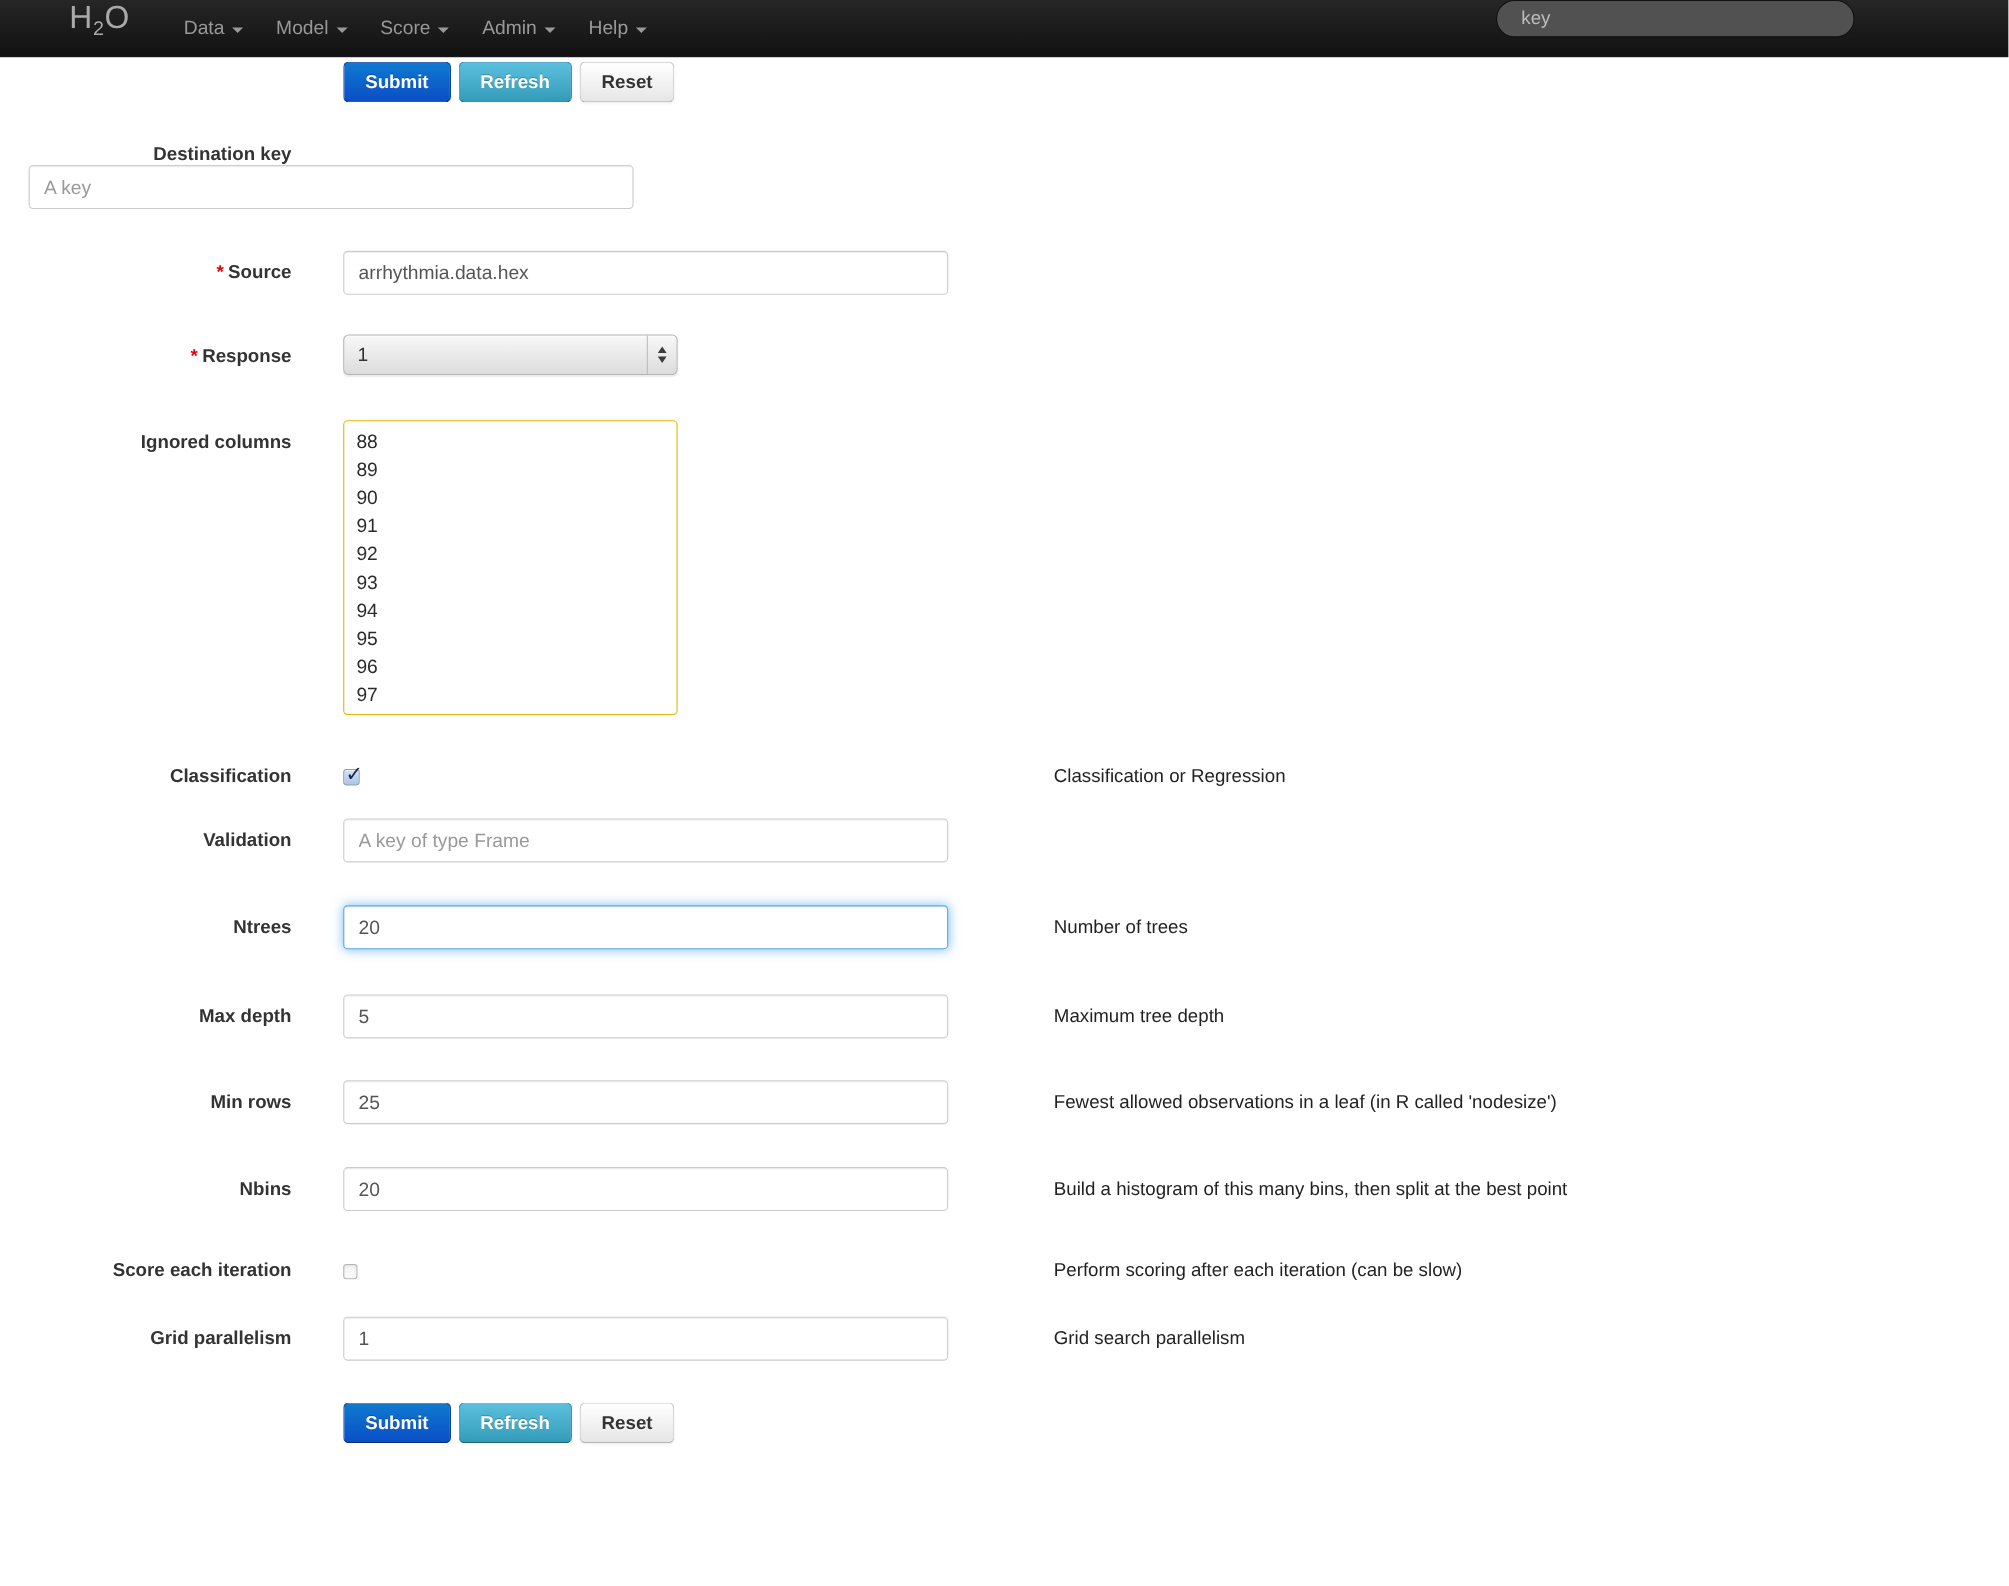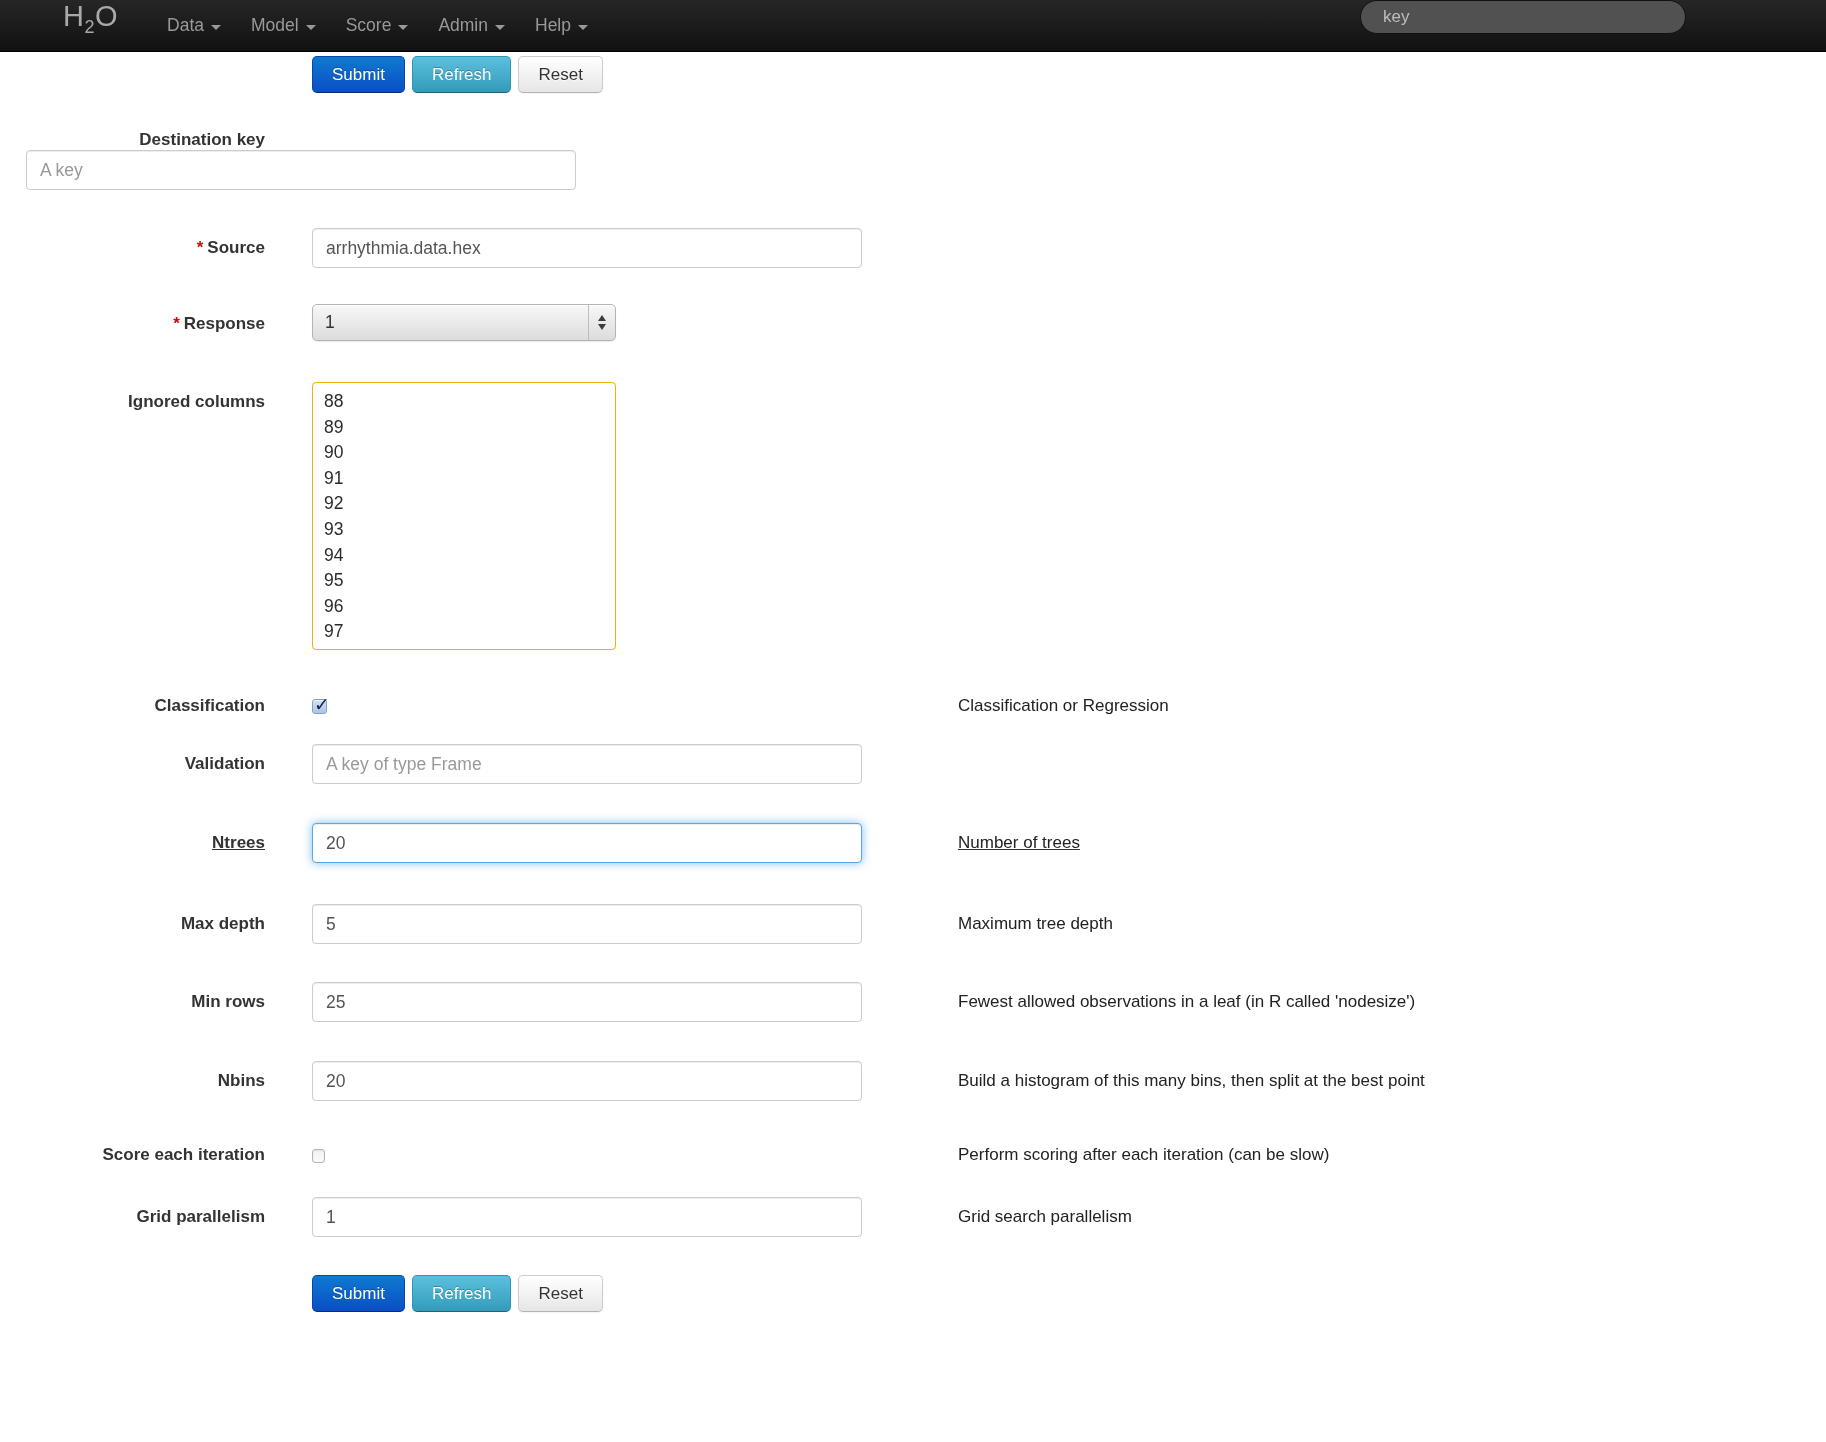--- a/index.html
+++ b/index.html
@@ -84,21 +84,21 @@
     color: #222;
     white-space: nowrap;
   }
 
   
   .btn-row { display: flex; margin-left: 312px; }
   .btn {
     height: 37px;
     padding: 0 19px;
     font-size: 17px;
-    font-weight: 400;
+    font-weight: 700;
     border-radius: 5px;
     margin-right: 7px;
     cursor: pointer;
     font-family: inherit;
   }
   .btn-primary {
     color: #fff;
     text-shadow: 0 -1px 0 rgba(0,0,0,0.25);
     background: linear-gradient(to bottom, #0f7ad0, #0a4ec6);
     border: 1px solid #0a44a8;
@@ -225,21 +225,21 @@
     box-shadow: inset 0 1px 2px rgba(0,0,0,0.08);
   }
 
   
   .mb-dest   { margin-bottom: 38px; flex-direction: column; }
   .mb-source { margin-bottom: 36px; }
   .mb-resp   { margin-bottom: 41px; }
   .mb-list   { margin-bottom: 46px; }
   .mb-class  { margin-bottom: 28px; }
   .mb-valid  { margin-bottom: 39px; }
-  .mb-ntrees { margin-bottom: 41px; text-decoration: underline; }
+  .mb-ntrees { margin-bottom: 41px; }
   .mb-maxd   { margin-bottom: 38px; }
   .mb-minr   { margin-bottom: 39px; }
   .mb-nbins  { margin-bottom: 44px; }
   .mb-score  { margin-bottom: 32px; }
   .mb-learn  { margin-bottom: 37px; }
   .mb-grid   { margin-bottom: 38px; }
 </style>
 </head>
 <body>
 

